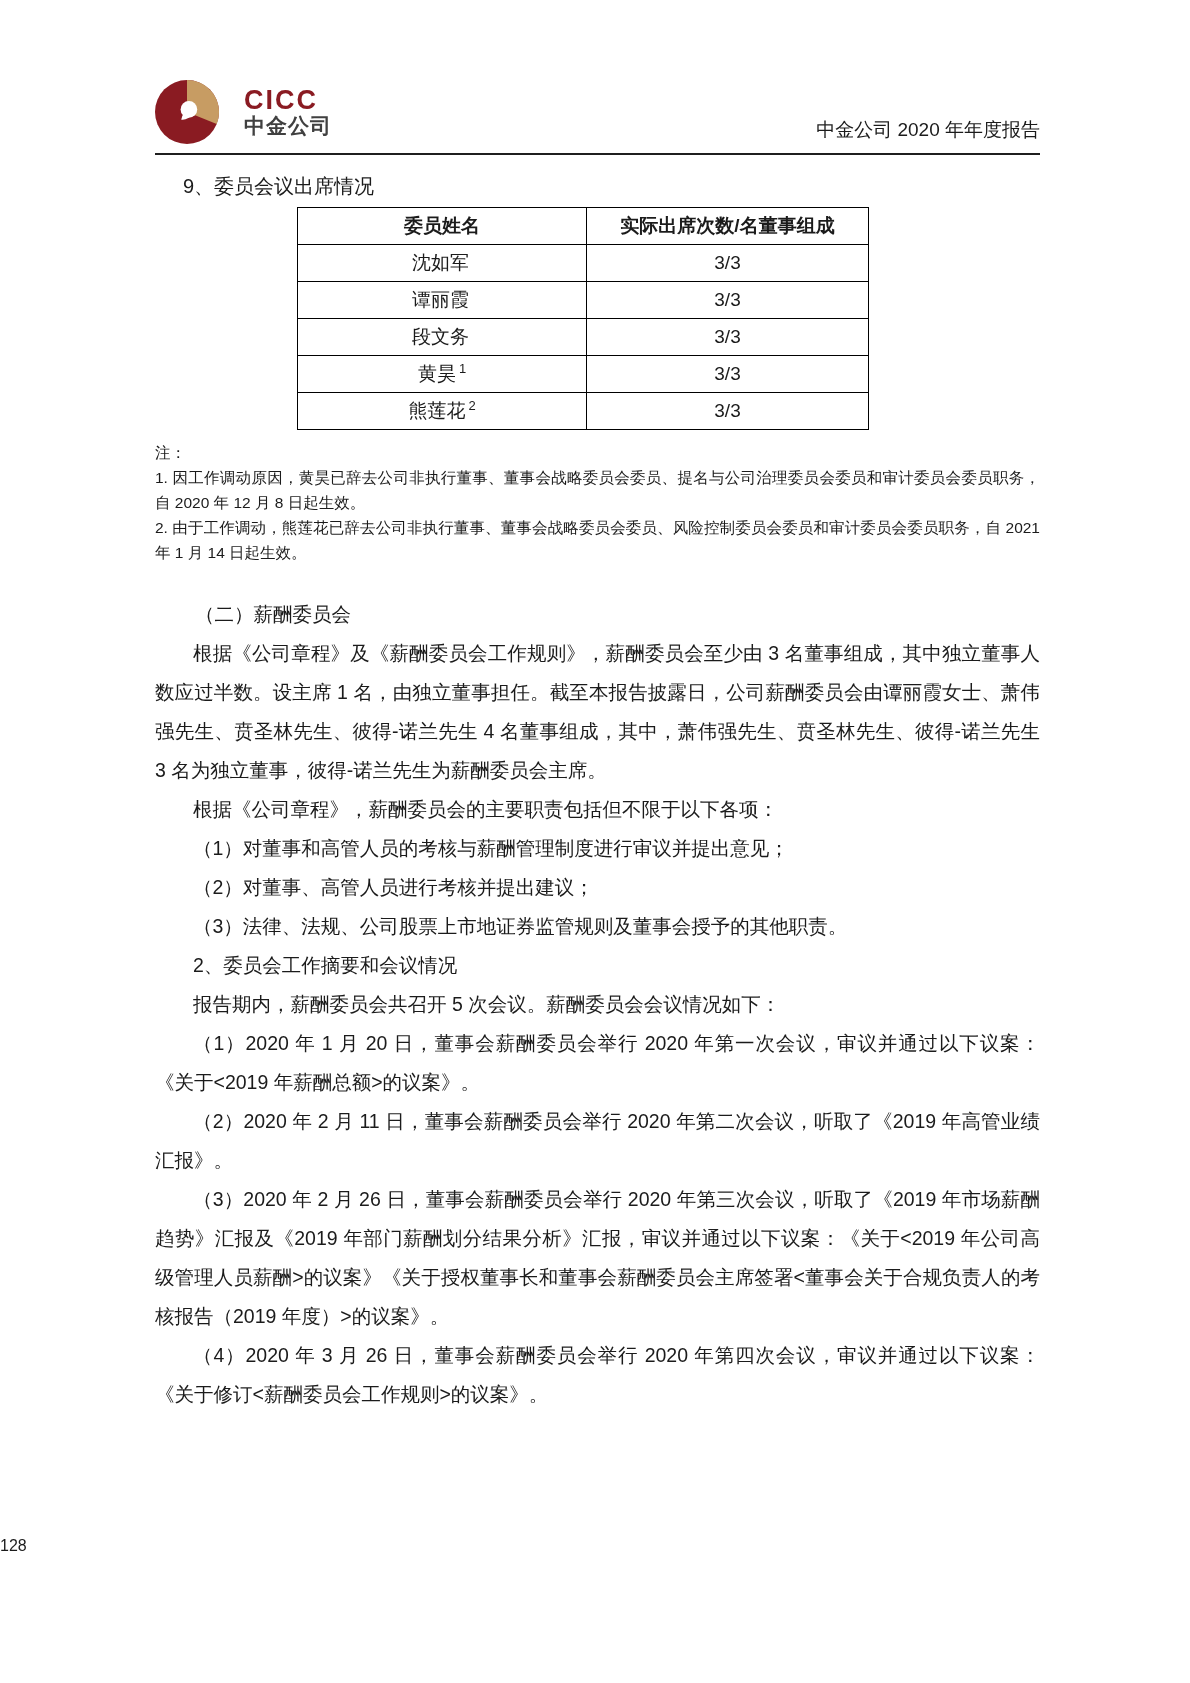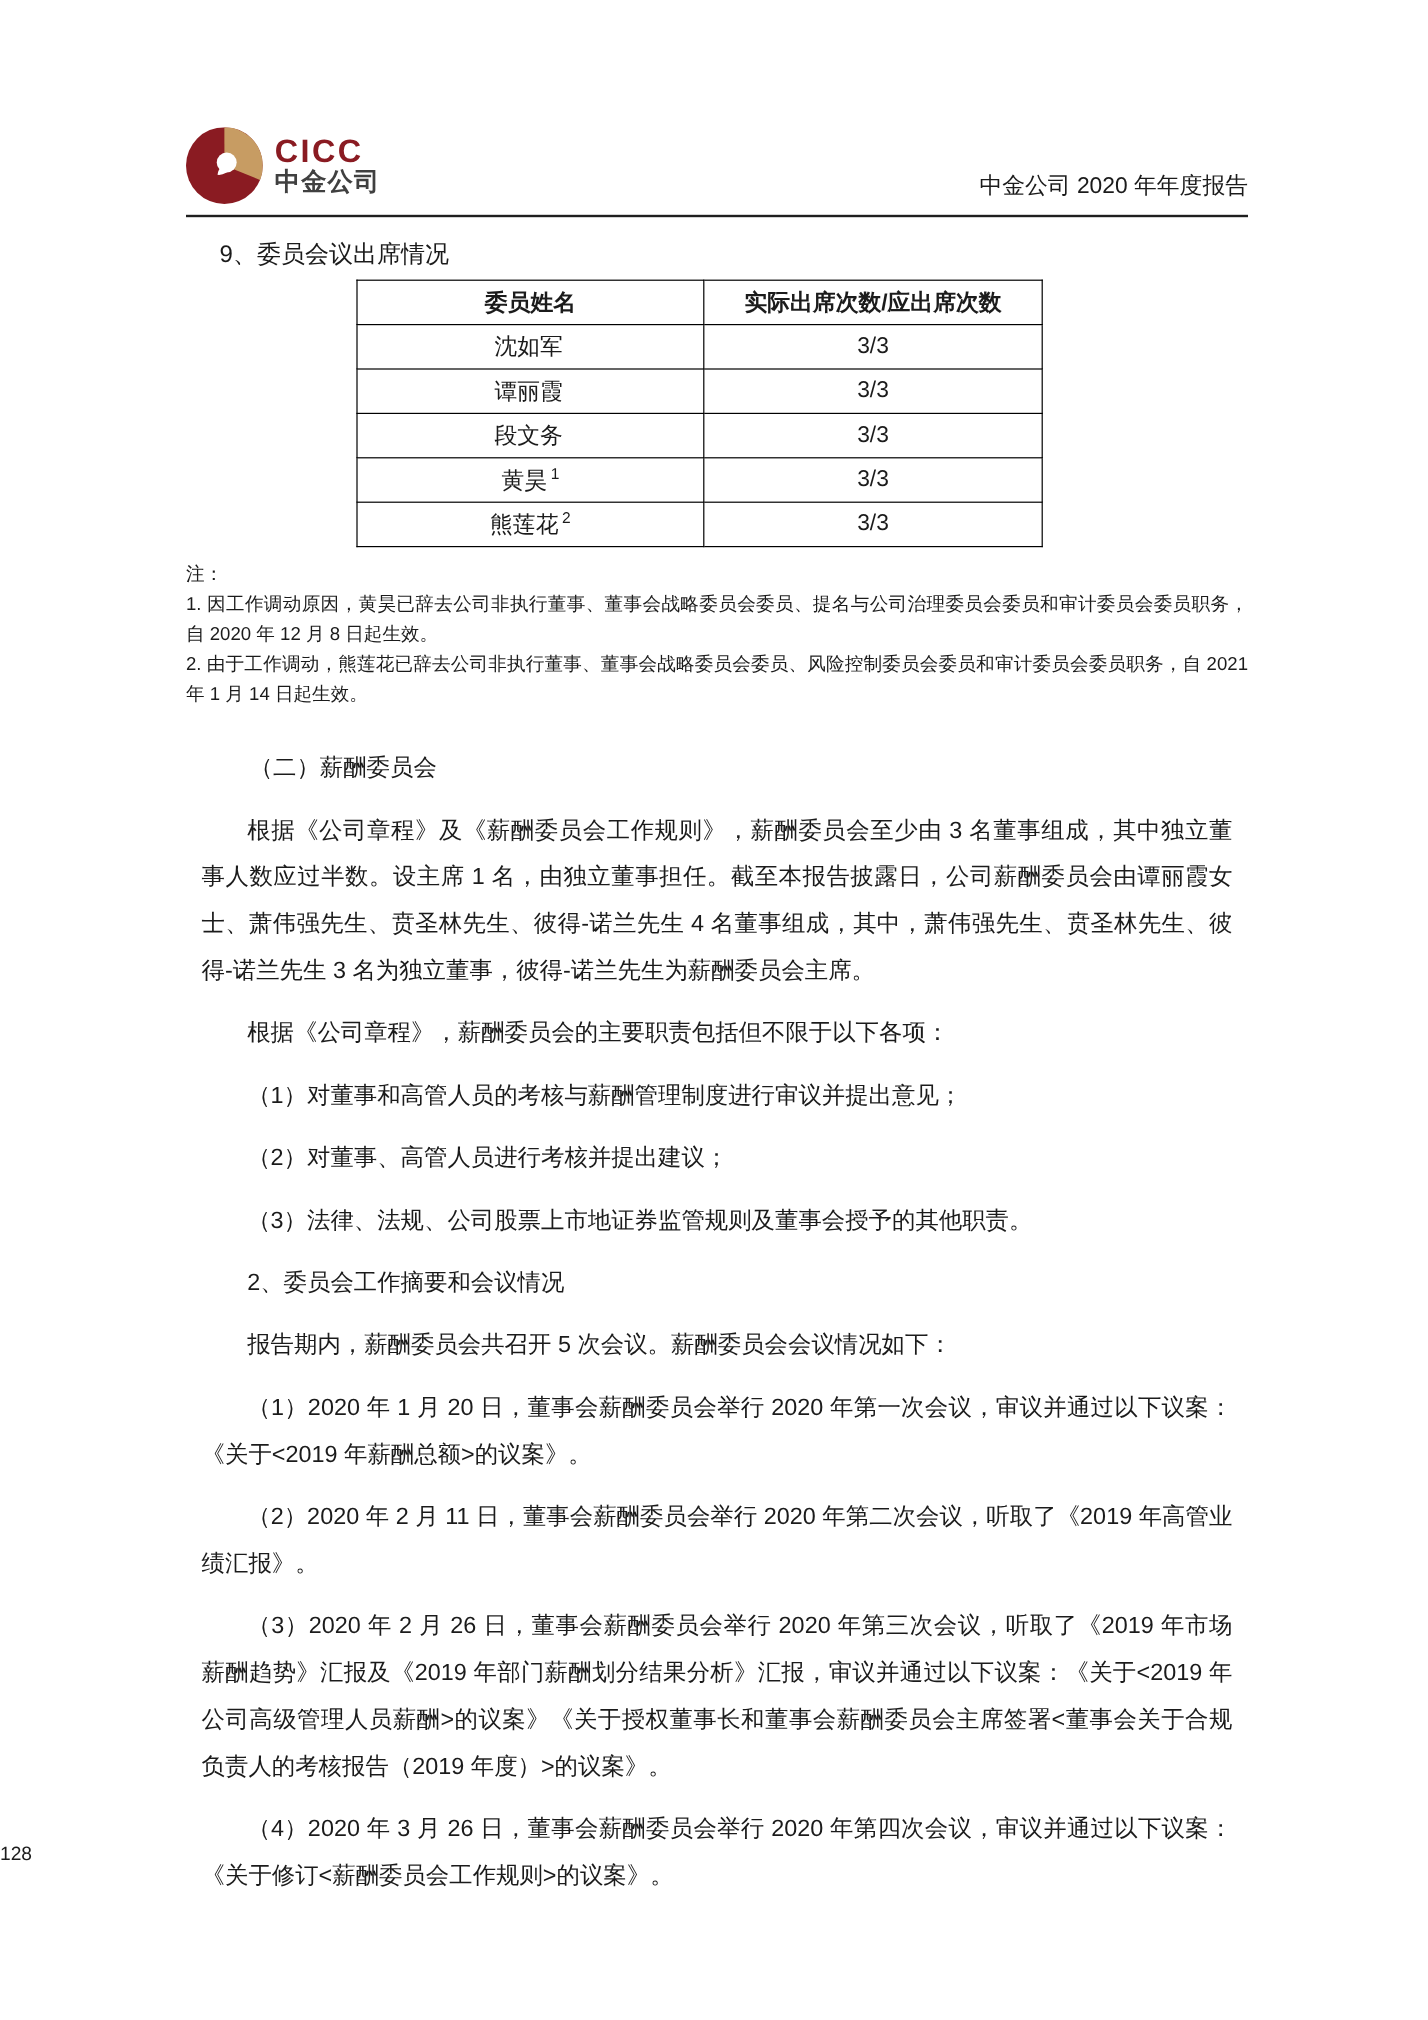--- a/index.html
+++ b/index.html
@@ -12,21 +12,21 @@
     font-family:"Liberation Sans","DejaVu Sans",sans-serif;
     color:#1b1b1b;
     overflow:hidden;
   }
   
   .header {
     display:flex; justify-content:space-between; align-items:flex-end;
     border-bottom:2px solid #1f1f1f;
     padding-bottom:9px;
   }
-  .logo { display:flex; align-items:center; gap:10px;margin-top:26px; }
+  .logo { display:flex; align-items:center; gap:25px; }
   .logo svg { width:64px; height:64px; display:block; }
   .logo-text { display:flex; flex-direction:column; justify-content:center; }
   .brand-en { color:#8a1b22; font-weight:bold; font-size:27px; letter-spacing:2px; line-height:28px; }
   .brand-zh { color:#404040; font-weight:bold; font-size:21px; letter-spacing:1px; line-height:24px; }
   .report-title { font-size:19px; line-height:24px; padding-bottom:2px; }
   
   .h-attendance { margin-top:18px; font-size:20px; line-height:26px; margin-left:28px; }
   table.att {
     border-collapse:collapse;
     margin:8px 0 10px 142px;
@@ -42,21 +42,21 @@
   }
   table.att th { font-weight:bold; }
   .col-name  { width:288px; }
   .col-value { width:281px; }
   sup.rsup { font-size:13px; margin-left:3px; }
   
   .notes { font-size:15.5px; line-height:25px; text-align:justify; }
   .notes p { margin:0; }
   
   .remuneration { margin-top:30px; font-size:19.5px; line-height:39px; }
-  .remuneration p { margin:13px; text-align:justify; }
+  .remuneration p { margin:0; text-align:justify; }
   .indent { text-indent:38px; }
   .indent-head { text-indent:40px; }
   
   .footer {
     position:absolute; left:0; top:1536px; width:1190px;
     font-size:16px; line-height:20px;
   }
 </style>
 </head>
 <body>
@@ -78,21 +78,21 @@
     </div>
     <div class="report-title">中金公司 2020 年年度报告</div>
   </div>
 
   <div class="h-attendance">9、委员会议出席情况</div>
 
   <table class="att">
     <thead>
       <tr>
         <th class="col-name">委员姓名</th>
-        <th class="col-value">实际出席次数/应出席次数</th>
+        <th class="col-value">实际出席次数/名董事组成</th>
       </tr>
     </thead>
     <tbody>
       <tr>
         <td><span>沈如军</span><sup class="rsup"></sup></td>
         <td>3/3</td>
       </tr>
       <tr>
         <td><span>谭丽霞</span><sup class="rsup"></sup></td>
         <td>3/3</td>

